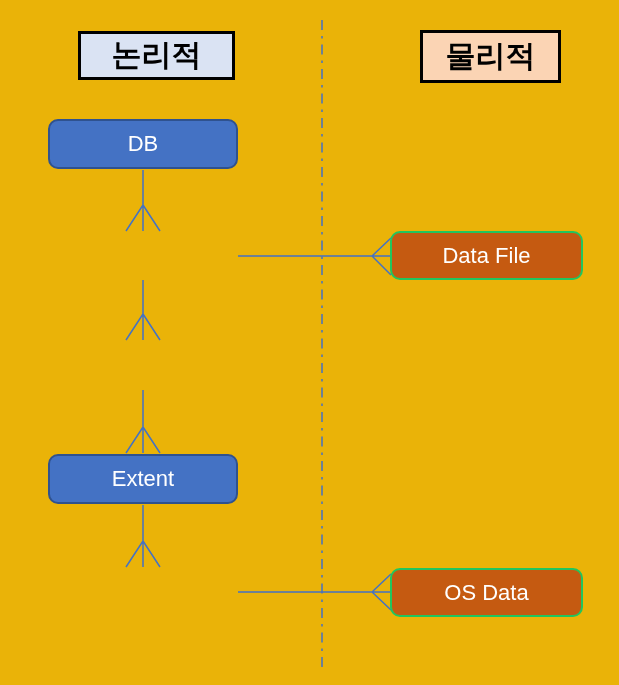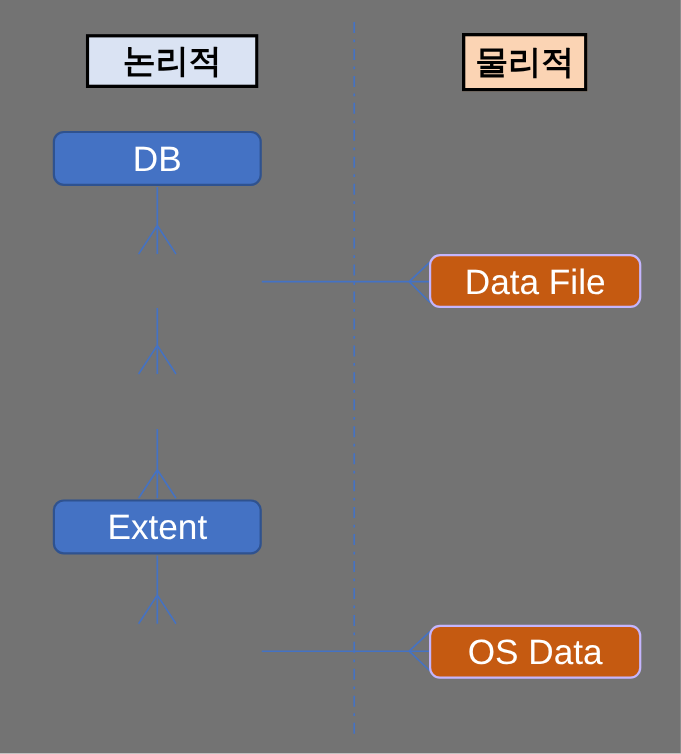--- a/index.html
+++ b/index.html
@@ -5,55 +5,55 @@
   html, body {
     margin: 0;
     padding: 0;
     background: #ffffff;
     font-family: "Liberation Sans", sans-serif;
   }
   .canvas {
     position: relative;
     width: 619px;
     height: 685px;
-    background: #737373;
+    background: #eab308;
     overflow: hidden;
   }
   .connector-layer {
     position: absolute;
     left: 0;
     top: 0;
     width: 619px;
     height: 685px;
   }
   .node {
     position: absolute;
     box-sizing: border-box;
     display: flex;
     align-items: center;
     justify-content: center;
     color: #ffffff;
-    font-size: 32px;
+    font-size: 22px;
     line-height: 1;
     border-radius: 10px;
     white-space: nowrap;
   }
   .node-logical {
     left: 48px;
     width: 190px;
     height: 50px;
     background: #4472c4;
     border: 2px solid #2f528f;
   }
   .node-physical {
     left: 390px;
     width: 193px;
     height: 49px;
     background: #c55a11;
-    border: 2px solid #c4b5fd;
+    border: 2px solid #22c55e;
   }
   .section-header {
     position: absolute;
     box-sizing: border-box;
     display: flex;
     align-items: center;
     justify-content: center;
     color: #000000;
     font-size: 30px;
     font-weight: bold;
@@ -63,21 +63,21 @@
   .header-logical {
     left: 78px;
     top: 31px;
     width: 157px;
     height: 49px;
     background: #dae3f3;
   }
   .header-physical {
     left: 420px;
     top: 30px;
-    width: 114px;
+    width: 141px;
     height: 53px;
     background: #fbd4b4;
   }
 </style>
 </head>
 <body>
 
 <div class="canvas">
 
   <svg class="connector-layer" viewBox="0 0 619 685" xmlns="http://www.w3.org/2000/svg">

